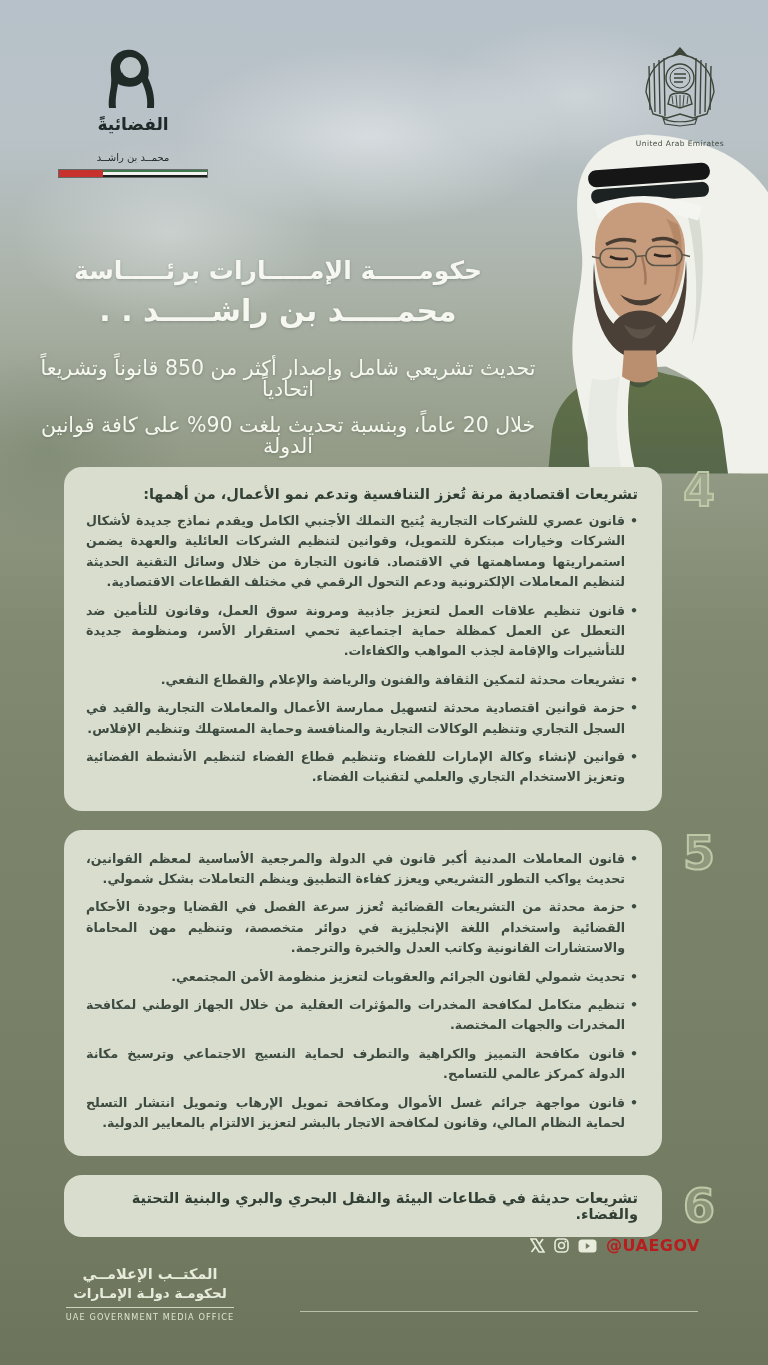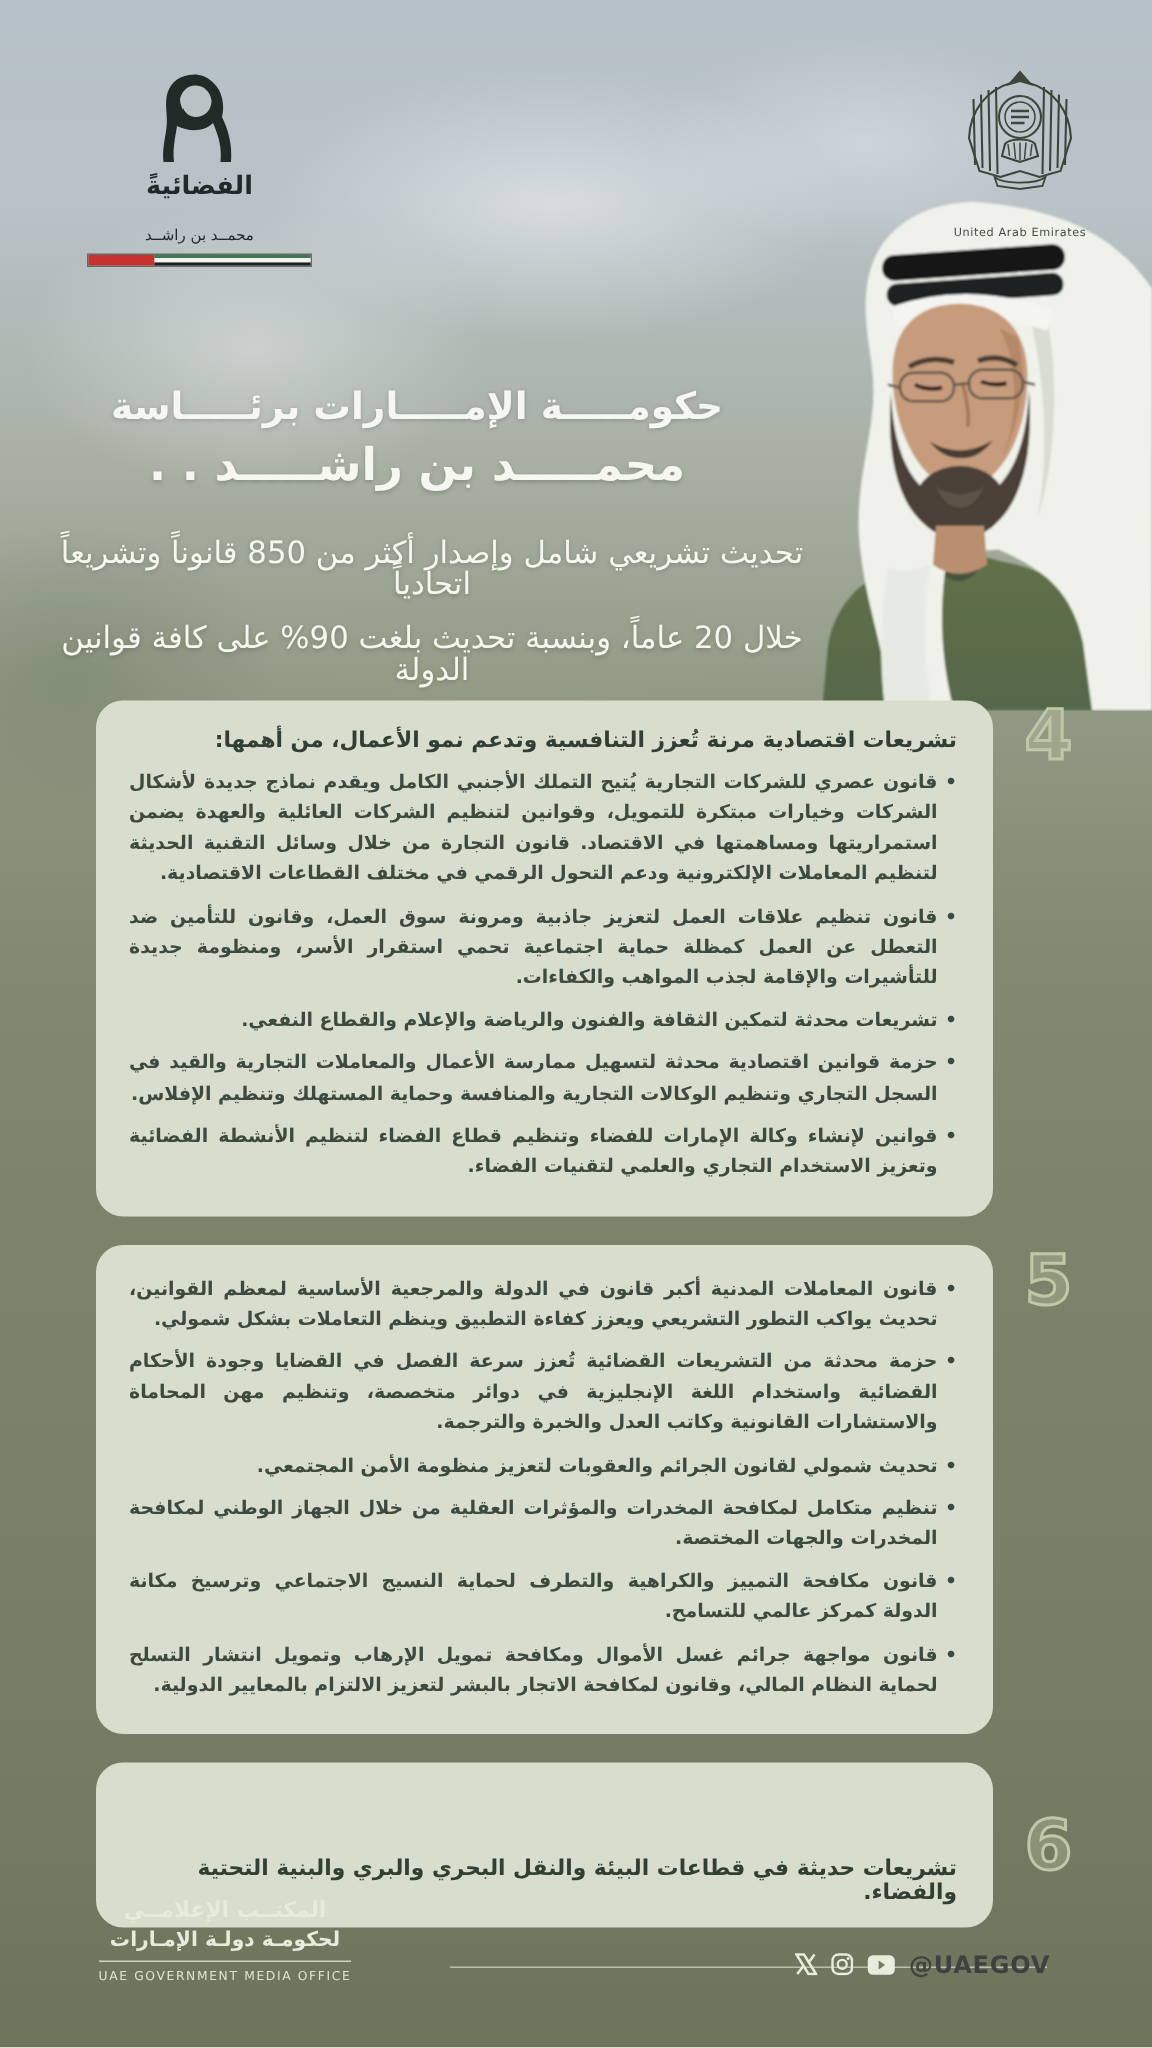--- a/index.html
+++ b/index.html
@@ -26,21 +26,21 @@
   .brand .t2 { font-size:10px; font-weight:normal; margin-top:18px; }
   .flagbar { display:flex; height:9px; margin-top:6px; border:1px solid rgba(40,50,45,.6); }
   .flagbar .red { width:30%; background:#c8322e; }
   .flagbar .stripes { width:70%; display:flex; flex-direction:column; }
   .flagbar .g { flex:1; background:#3f7a4e; }
   .flagbar .w { flex:1; background:#f2f2ee; }
   .flagbar .k { flex:1; background:#1c1f1e; }
 
   
   .emblem { position:absolute; top:44px; right:28px; width:120px; z-index:3; text-align:center; color:#3c443c; }
-  .emblem .cap { font-size:7.5px; letter-spacing:.4px; margin-top:18px; color:#464e44;text-align:center; }
+  .emblem .cap { font-size:7.5px; letter-spacing:.4px; margin-top:7px; color:#464e44;text-align:center; }
 
   
   .portrait { position:absolute; top:128px; right:0; width:272px; height:346px; z-index:1; }
 
   
   .headline { position:absolute; top:256px; left:8px; width:540px; z-index:2;
               text-align:center; color:#f5f7f0; direction:rtl;
               text-shadow:0 1px 3px rgba(40,50,40,.25); }
   .headline .l1 { font-size:25px; font-weight:bold; }
   .headline .l2 { font-size:30px; font-weight:bold; margin-top:8px; }
@@ -53,37 +53,37 @@
   
   .sections { position:absolute; top:467px; left:64px; width:598px; z-index:2; direction:rtl; }
   .card { position:relative; background:#d9ddce; border-radius:18px; padding:19px 24px 15px 22px;
           margin-bottom:19px; color:#3d4840; }
   .card .num { position:absolute; left:auto; right:-53px; top:0px; direction:ltr;
                font-size:46px; font-weight:800; line-height:1;
                color:rgba(193,203,168,.30); -webkit-text-stroke:2px #bec8a6; }
   .card.slim { padding:15px 24px 15px 22px; }
   .card.slim .num { top:50%; transform:translateY(-50%); }
   .card h2 { font-size:14.5px; font-weight:bold; color:#323f35; margin-bottom:9px; }
-  .card.slim h2 { margin-bottom:0;margin-top:48px; }
+  .card.slim h2 { margin-bottom:0; }
   .card ul { list-style:none; }
   .card li { position:relative; font-size:12.6px; line-height:1.62; font-weight:bold;
              color:#3d4a40; padding-right:13px; margin-bottom:8px; text-align:justify; }
   .card li::before { content:"•"; position:absolute; right:0; top:0; }
 
   
   .office { position:absolute; left:64px; top:1266px; width:172px; z-index:3;
             text-align:center; color:#e7ebdb; direction:rtl; }
   .office .a1 { font-size:14.5px; font-weight:bold; }
   .office .a2 { font-size:13.5px; font-weight:bold; margin-top:3px; }
   .office .div { height:1px; background:rgba(230,236,214,.8); margin:6px 2px 4px 2px; }
   .office .en { font-size:8.2px; letter-spacing:1.1px; color:#dde3cf; direction:ltr; }
   .footer-rule { position:absolute; top:1311px; left:300px; width:398px; height:1px;
                  background:rgba(226,232,210,.65); z-index:3; }
-  .social { position:absolute; top:1300px; right:68px; z-index:3; display:flex;
-            align-items:center; gap:9px; color:#404040; }
+  .social { position:absolute; top:1236px; right:68px; z-index:3; display:flex;
+            align-items:center; gap:9px; color:#b91c1c; }
   .social .handle { font-size:16px; font-weight:bold; letter-spacing:.5px; }
   .sicon { display:inline-flex; align-items:center; justify-content:center; }
 </style>
 </head>
 <body>
 
 <div class="bg"></div>
 
 <div class="brand">
   <svg class="sil" width="74" height="62" viewBox="0 0 74 62">

